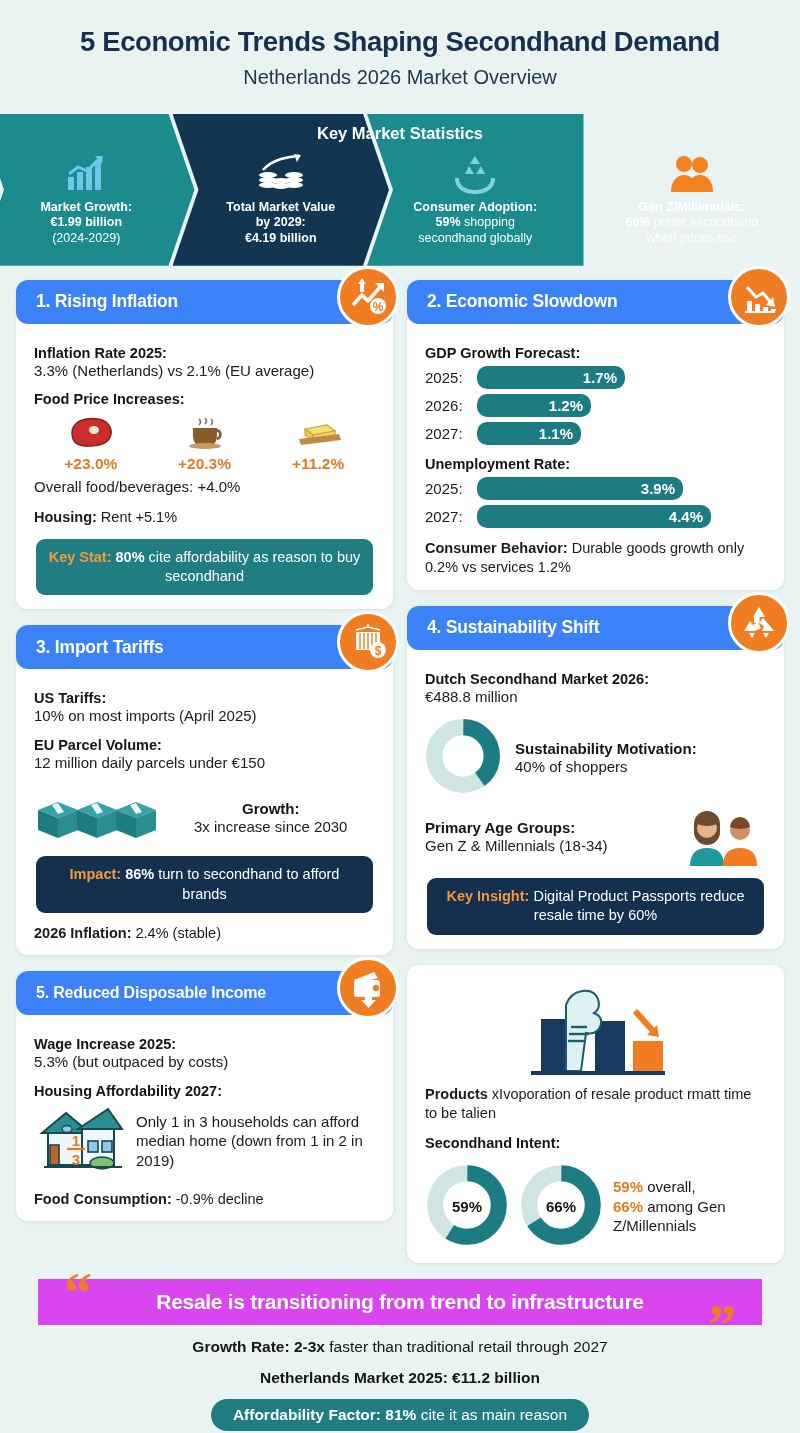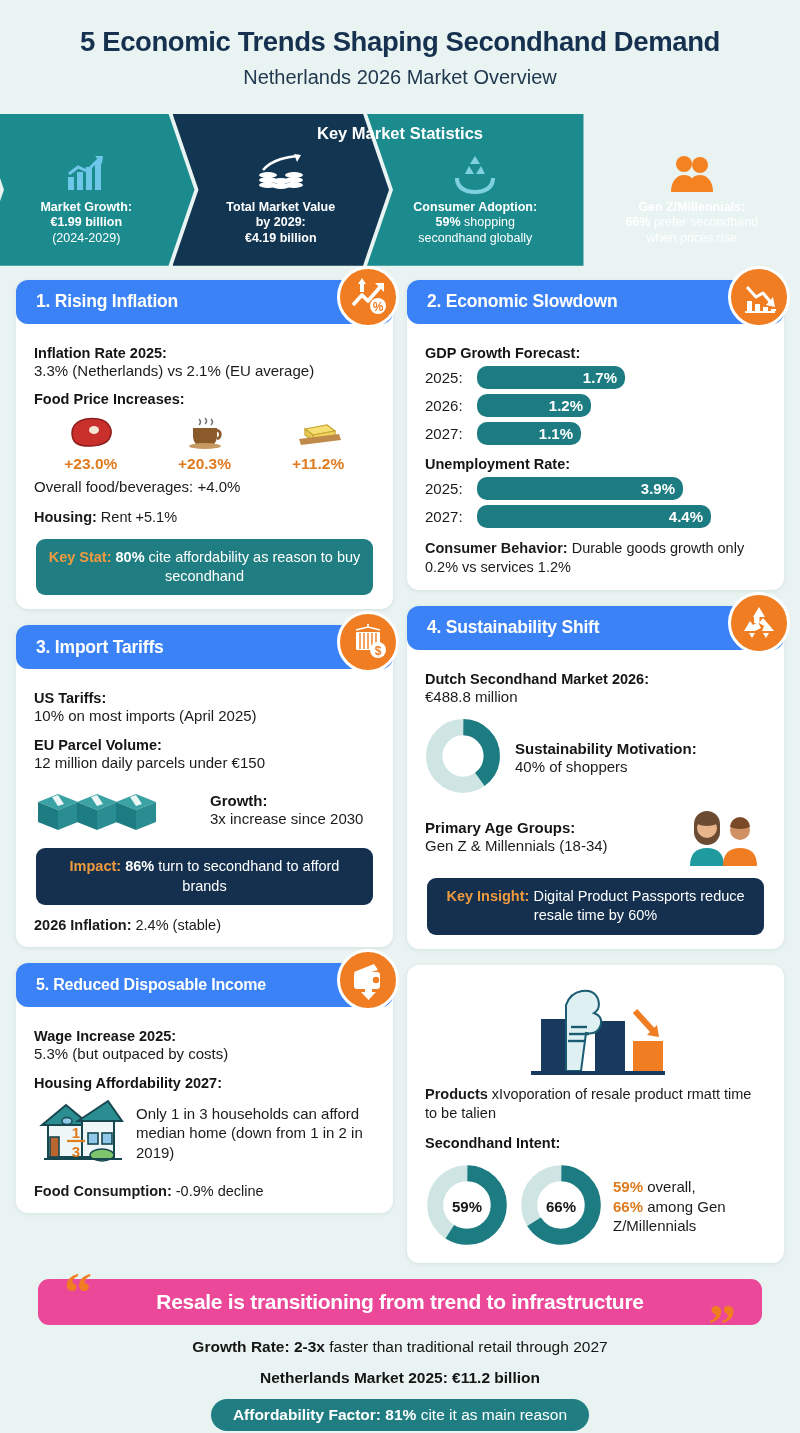--- a/index.html
+++ b/index.html
@@ -88,39 +88,39 @@
   
   .bar-row { display: flex; align-items: center; margin-top: 5px; }
   .bar-year { font-size: 15px; color: #1b1b1b; width: 52px; }
   .bar {
     background: #1d7c82; height: 23px; border-radius: 10px;
     display: flex; align-items: center; justify-content: flex-end;
     color: #fff; font-size: 15px; font-weight: bold; padding-right: 8px;
   }
 
   
-  .boxes-row { display: flex; align-items: center; gap: 24px; margin-top: 12px; }
+  .boxes-row { display: flex; align-items: center; gap: 8px; margin-top: 20px; text-align: center; }
 
   
   .donut-row { display: flex; align-items: center; gap: 14px; margin-top: 12px; }
   .donut { position: relative; }
   .donut-center {
     position: absolute; inset: 0; display: flex; align-items: center;
     justify-content: center; font-size: 15px; font-weight: bold; color: #151515;
   }
   .donut-legend { font-size: 15px; line-height: 1.3; color: #1b1b1b; }
   .donut-legend .o { color: #e07b1f; font-weight: bold; }
 
   .people-row { display: flex; align-items: center; justify-content: space-between; margin-top: 10px; gap: 18px; }
 
   
   .footer { padding: 16px 16px 0; }
   .quote-wrap { position: relative; padding: 0 22px; }
   .quote-bar {
-    background: #ec4899; border-radius: 11px; height: 46px;
+    background: #d946ef; border-radius: 0; height: 46px;
     display: flex; align-items: center; justify-content: center;
     color: #fff; font-size: 21px; font-weight: bold; letter-spacing: -0.3px; text-align: center;
   }
   .qmark { position: absolute; color: #f07d22; font-size: 56px;
            font-weight: bold; font-family: "Liberation Serif", serif; line-height: 1; }
   .qmark.left { left: 48px; top: -14px; }
   .qmark.right { right: 48px; top: 18px; }
   .foot-line { text-align: center; font-size: 15.5px; color: #151515; margin-top: 13px; }
   .foot-line b { font-weight: bold; }
   .foot-pill {

